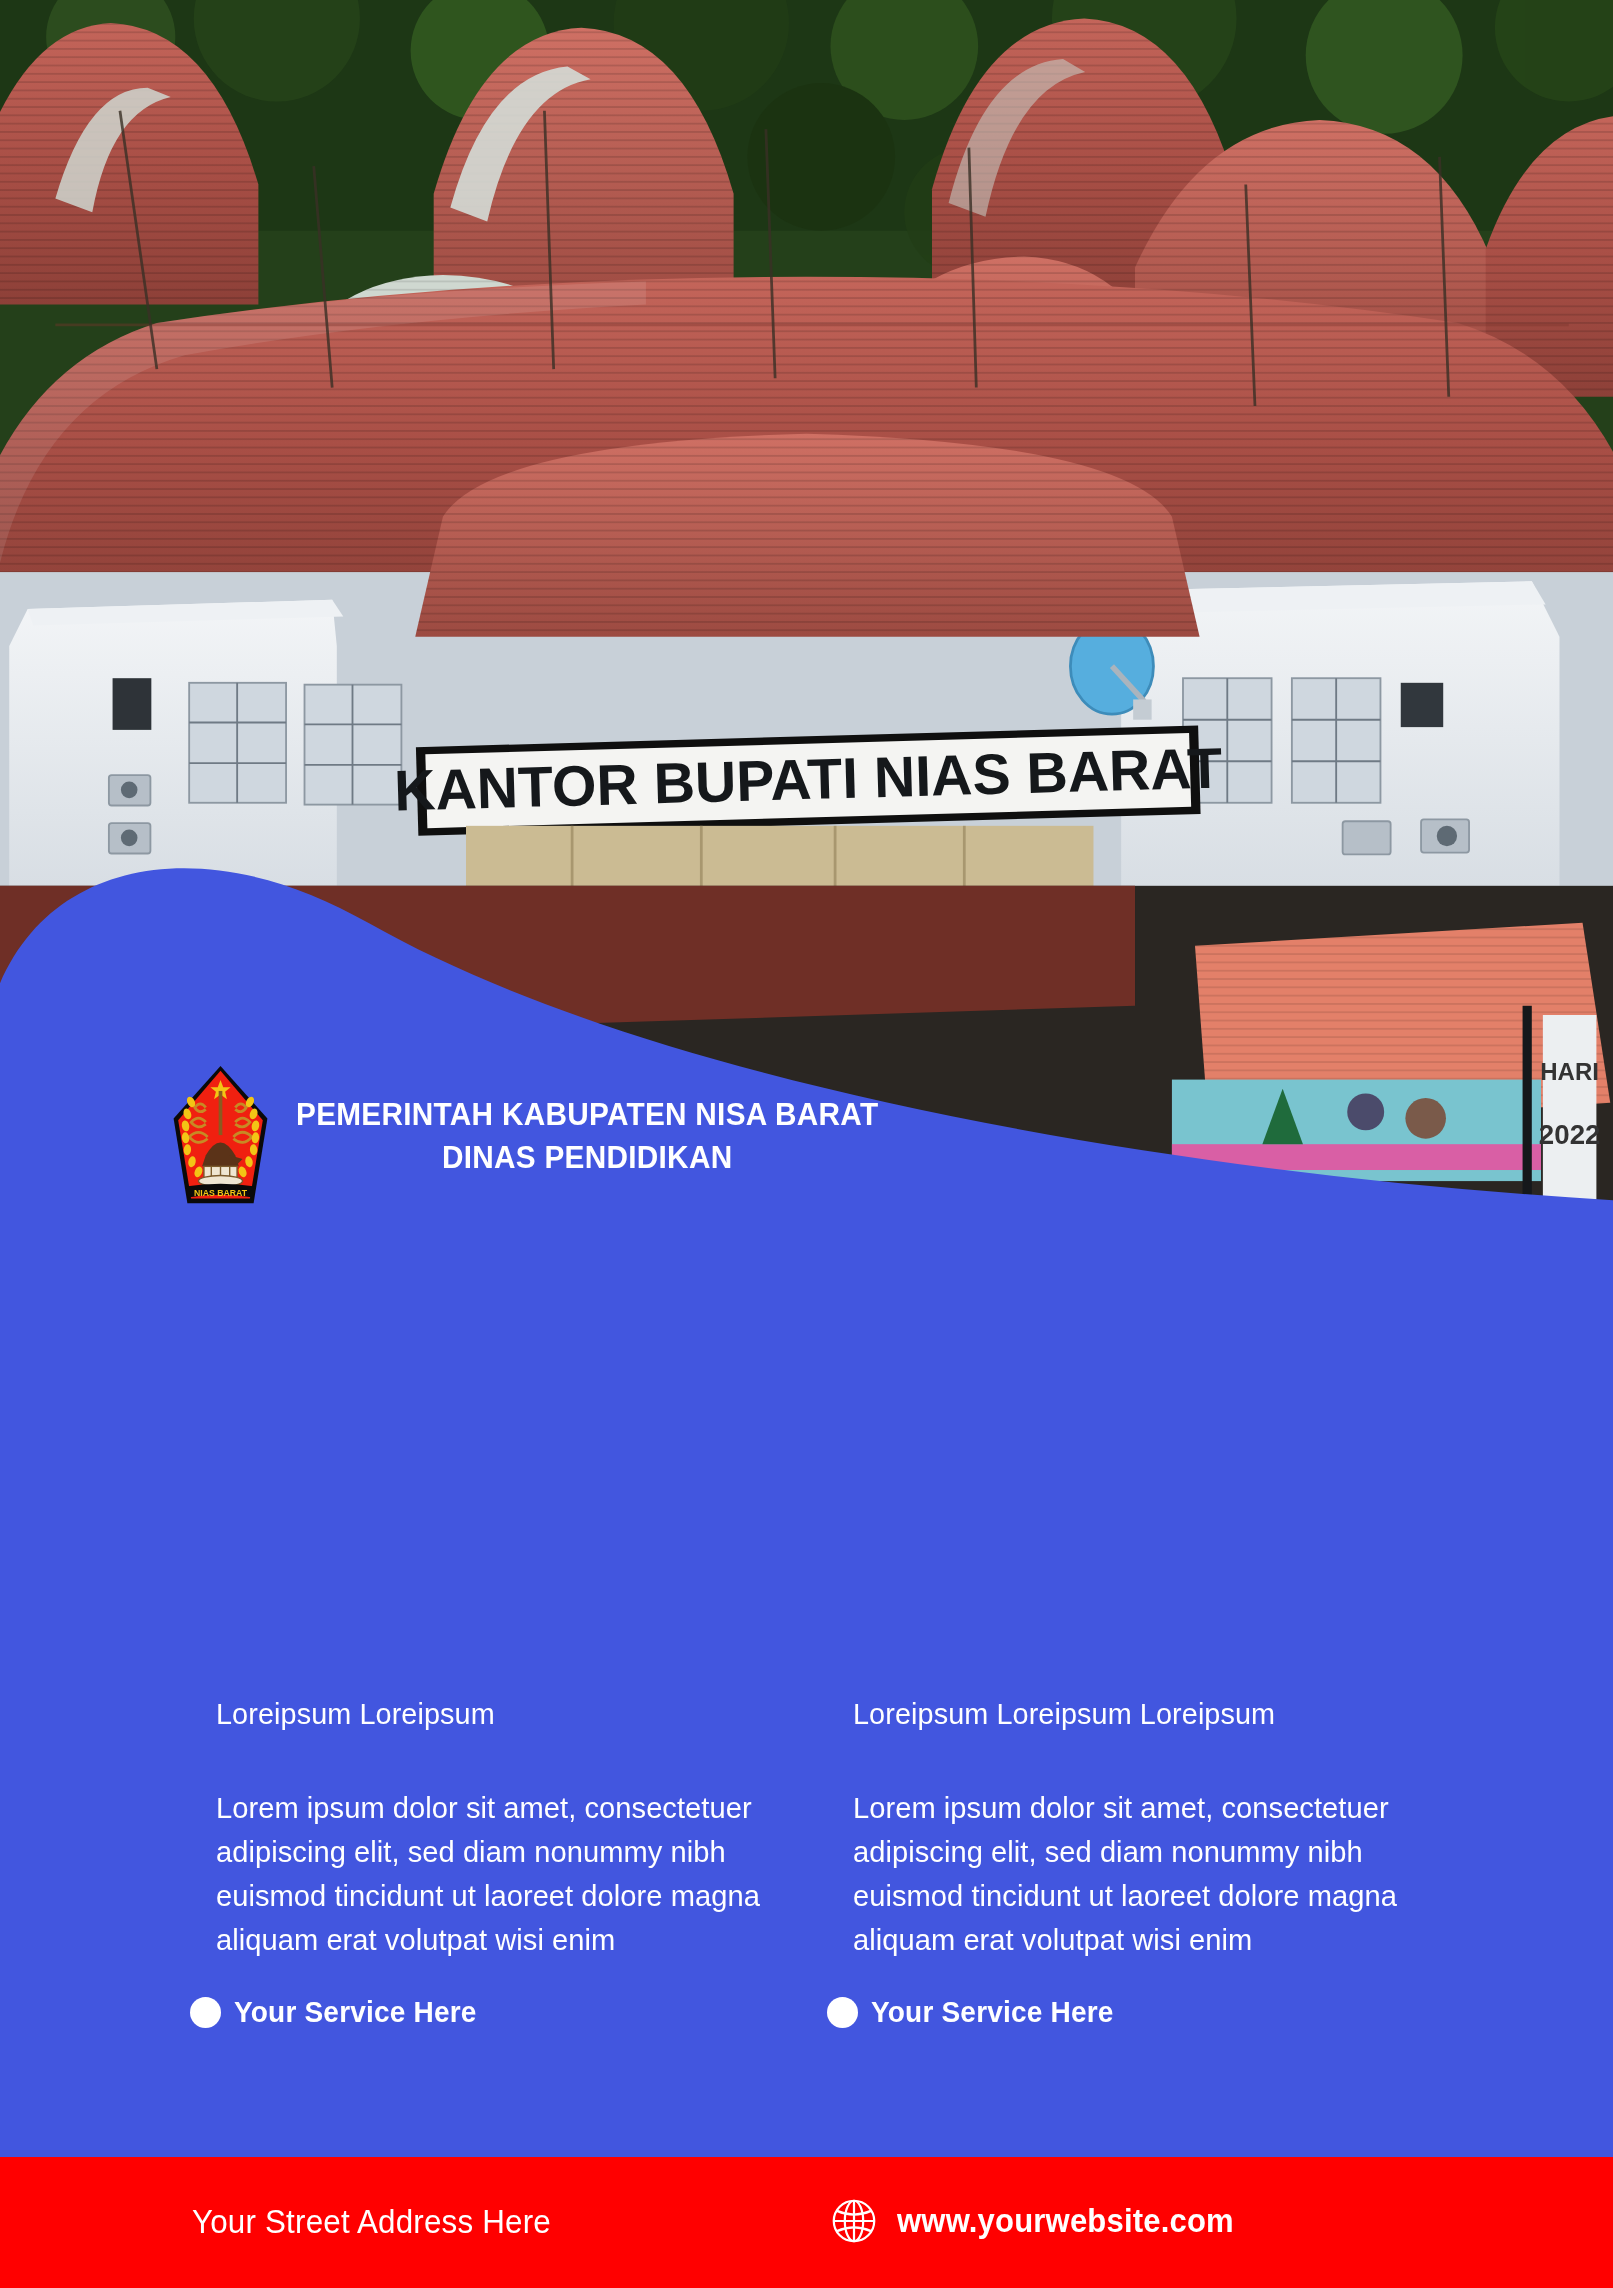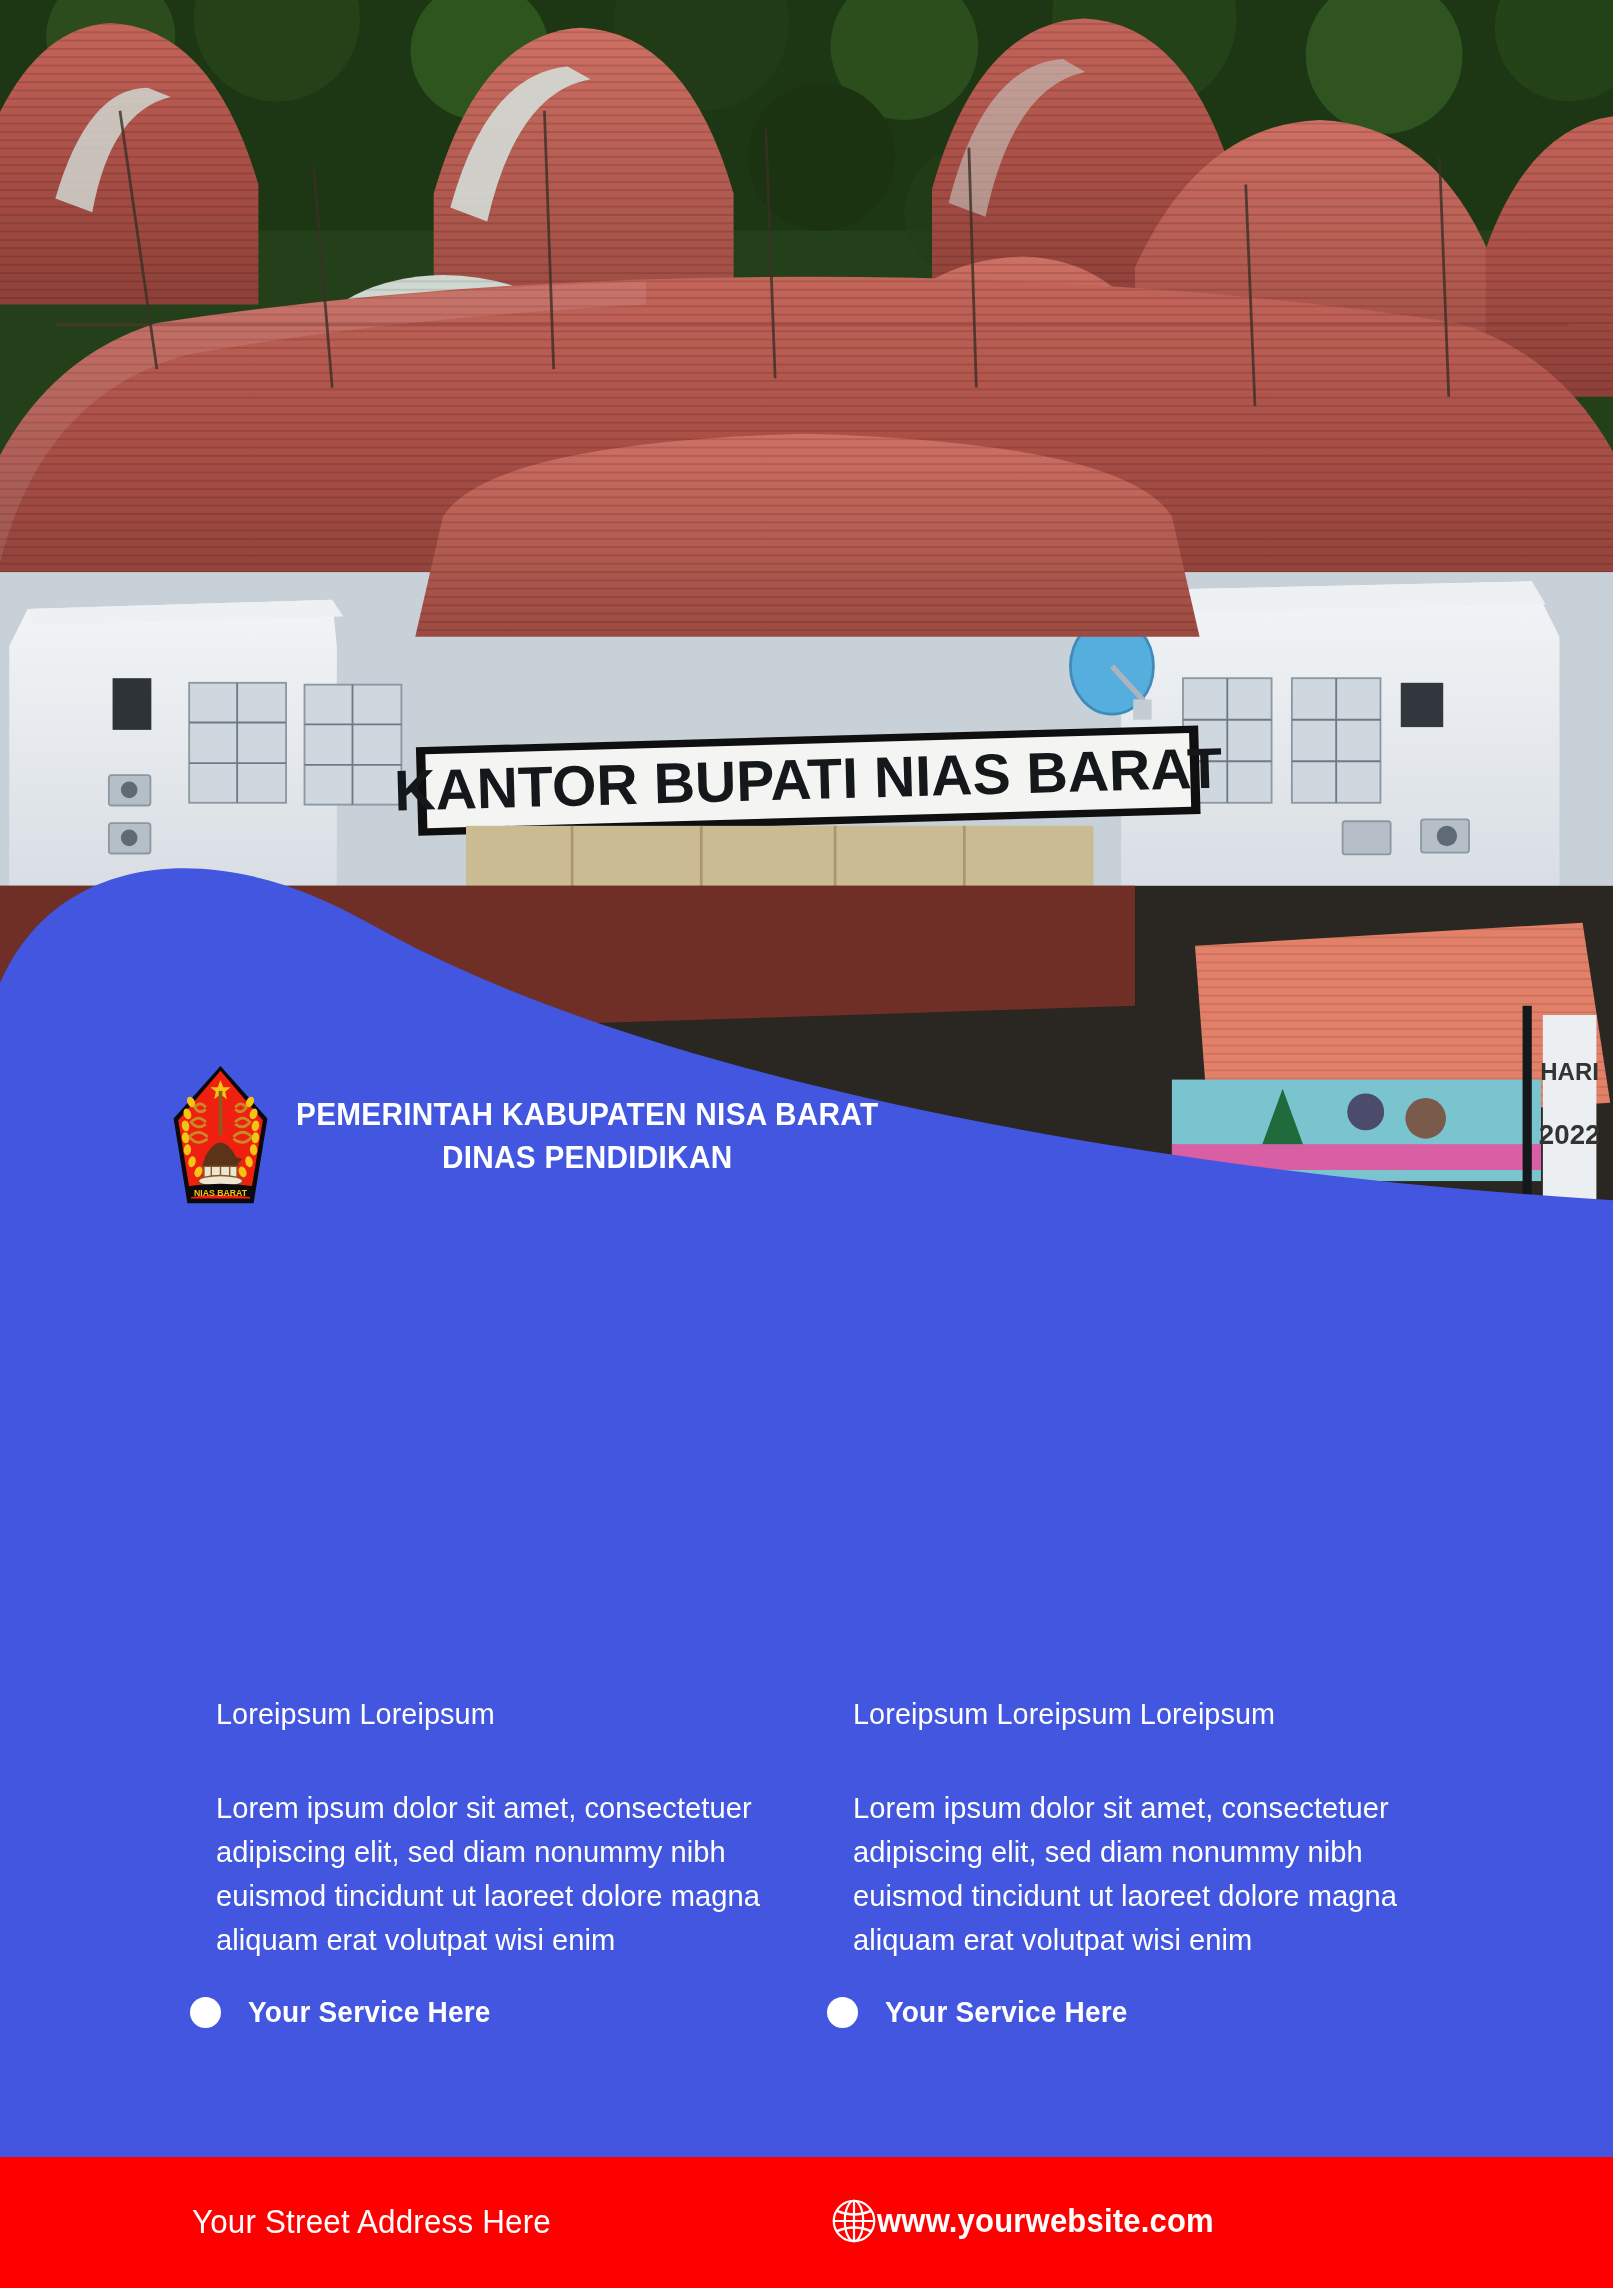--- a/index.html
+++ b/index.html
@@ -151,21 +151,21 @@
     top: 1995px;
     width: 1283px;
     display: flex;
     gap: 0;
   }
   .service {
     width: 637px;
     flex: 0 0 637px;
     display: flex;
     align-items: center;
-    gap: 27px;
+    gap: 13px;
     text-align: center;
   }
   .service-dot {
     width: 31px;
     height: 31px;
     border-radius: 50%;
     background: #ffffff;
     flex: 0 0 auto;
   }
   .service-label {
@@ -201,20 +201,21 @@
     white-space: nowrap;
     transform: scaleX(0.95);
     transform-origin: left top;
   }
   .footer-web {
     position: absolute;
     left: 831px;
     top: 41px;
     display: flex;
     align-items: center;
+    gap: 20px;
   }
   .globe-icon {
     width: 46px;
     height: 46px;
     flex: 0 0 auto;
   }
   .globe-icon svg { display: block; width: 46px; height: 46px; }
   .footer-url {
     color: #ffffff;
     font-family: "Liberation Sans", sans-serif;

